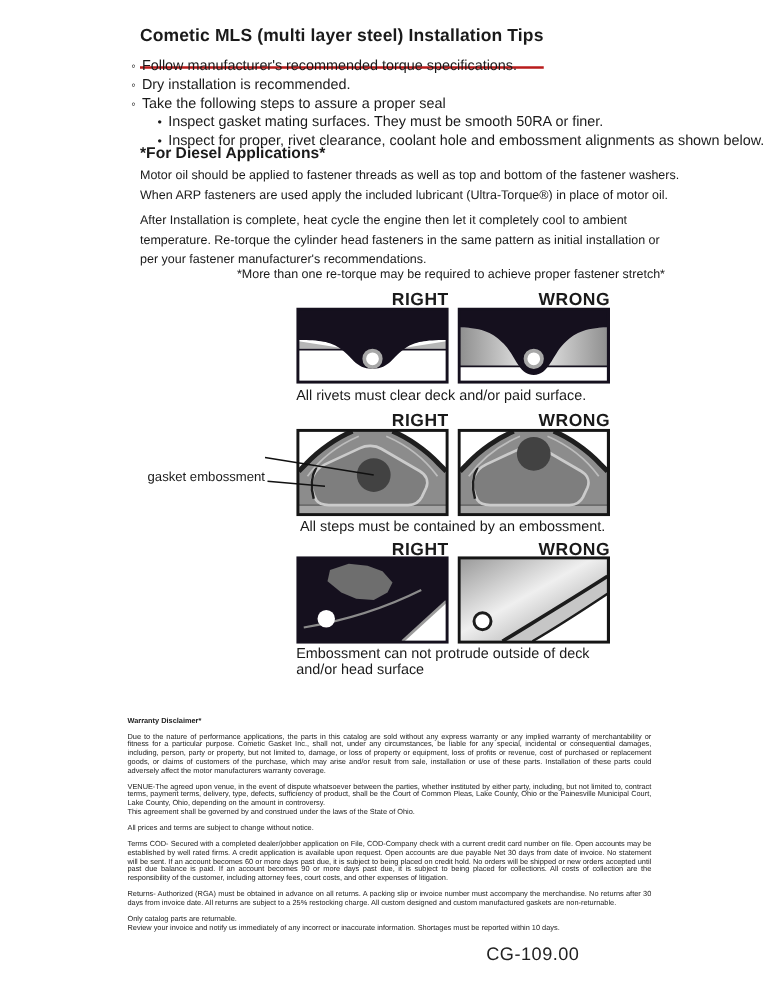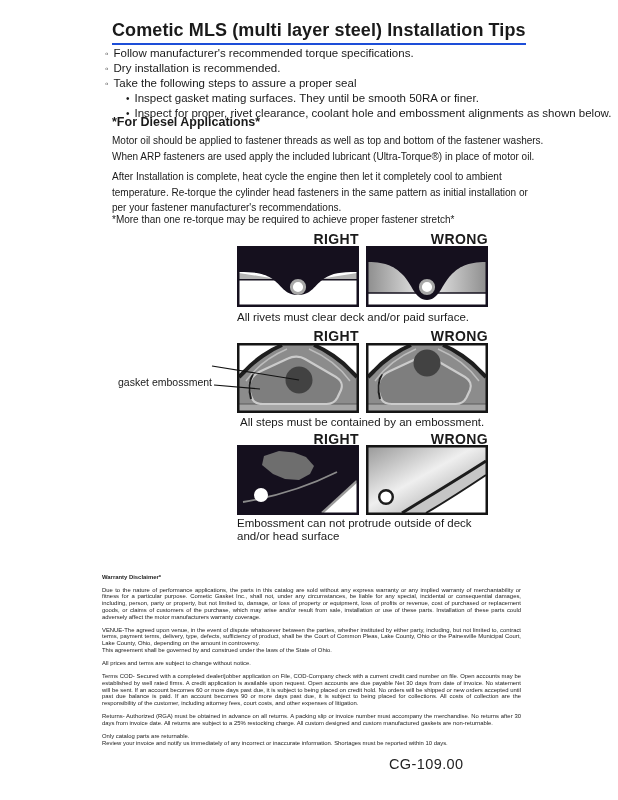--- a/index.html
+++ b/index.html
@@ -1,19 +1,19 @@
 <!DOCTYPE html>
 <html><head>
 <meta charset="utf-8">
 <style>
   html,body{margin:0;padding:0;background:#ffffff;}
   .page{position:relative;width:618px;height:800px;background:#ffffff;overflow:hidden;
         font-family:"Liberation Sans",sans-serif;color:#1a1a1a;}
   .abs{position:absolute;}
-  .title{font-size:18px;font-weight:bold;border-bottom:2px solid #1d4ed8;padding-bottom:2px;
+  .title{font-size:14px;font-weight:bold;border-bottom:2px solid #b91c1c;padding-bottom:17px;
          letter-spacing:.1px;white-space:nowrap;}
   .bullets{font-size:11.5px;line-height:15px;}
   .brow{display:flex;gap:5px;align-items:baseline;}
   .brow .mk{font-size:10px;}
   .brow.sub{padding-left:21px;}
   .sect-head{font-size:12.5px;font-weight:bold;}
   .para{font-size:10px;line-height:15.5px;width:432px;}
   .dhead{font-size:14px;font-weight:bold;letter-spacing:.4px;width:122px;text-align:right;}
   .caption{font-size:11.5px;line-height:13px;white-space:nowrap;}
   .callout{font-size:10.5px;line-height:11.5px;text-align:right;width:103px;}
@@ -39,32 +39,32 @@
     <div class="brow">
       <span class="mk">◦</span>
       <span>Dry installation is recommended.</span>
     </div>
     <div class="brow">
       <span class="mk">◦</span>
       <span>Take the following steps to assure a proper seal</span>
     </div>
     <div class="brow sub">
       <span class="mk">•</span>
-      <span>Inspect gasket mating surfaces.  They until be smooth 50RA or finer.</span>
+      <span>Inspect gasket mating surfaces.  They must be smooth 50RA or finer.</span>
     </div>
     <div class="brow sub">
       <span class="mk">•</span>
       <span>Inspect for proper, rivet clearance, coolant hole and embossment alignments as shown below.</span>
     </div>
   </div>
 
   <div class="abs sect-head" style="left:112px;top:115px;">*For Diesel Applications*</div>
   <div class="abs para" style="left:112px;top:133px;">Motor oil should be applied to fastener threads as well as top and bottom of the fastener washers. When ARP fasteners are used apply the included lubricant (Ultra-Torque®) in place of motor oil.</div>
   <div class="abs para" style="left:112px;top:169px;">After Installation is complete, heat cycle the engine then let it completely cool to ambient temperature. Re-torque the cylinder head fasteners in the same pattern as initial installation or per your fastener manufacturer's recommendations.</div>
-  <div class="abs para" style="left:112px;top:212px;">*More than one re-torque may be required to achieve proper fastener stretch*</div>
+  <div class="abs para" style="left:100px;top:212px;text-align:right;">*More than one re-torque may be required to achieve proper fastener stretch*</div>
 
   <div class="abs dhead" style="left:237px;top:231px;">RIGHT</div>
   <div class="abs dhead" style="left:366px;top:231px;">WRONG</div>
 
   <div class="abs" style="left:237px;top:246px;">
     <svg viewBox="0 0 122 61" width="122" height="61">
       <path d="M2,27 L40,33 L2,33 Z" fill="#b6b6b6"></path>
       <path d="M120,27 L82,33 L120,33 Z" fill="#b6b6b6"></path>
       <line x1="2" y1="33.7" x2="120" y2="33.7" stroke="#15101e" stroke-width="1.4"></line>
       <path d="M2,2 H120 V26 C103,26 95,27.5 88,32 C77,39 75,49 61,49 C47,49 45,39 34,32 C27,27.5 19,26 2,26 Z" fill="#15101e"></path>

